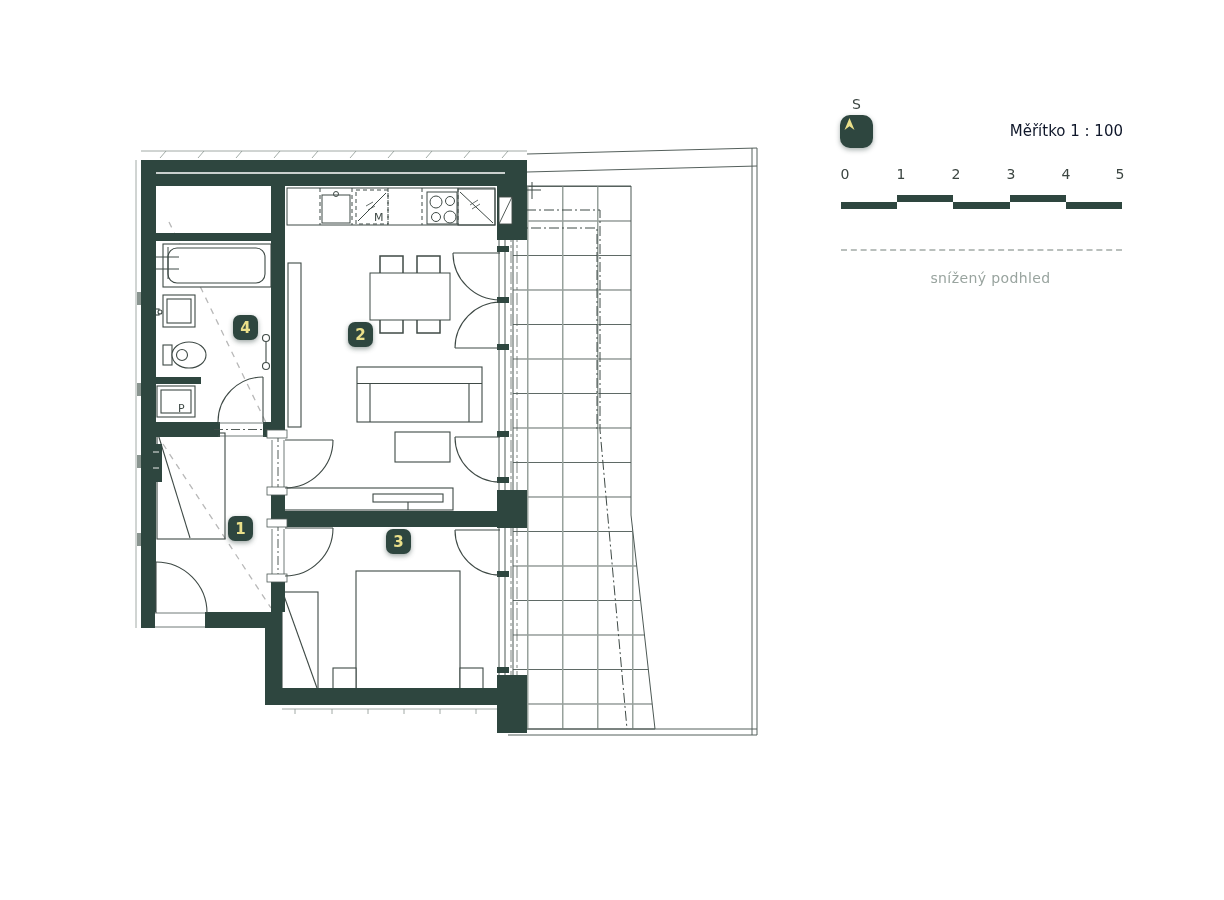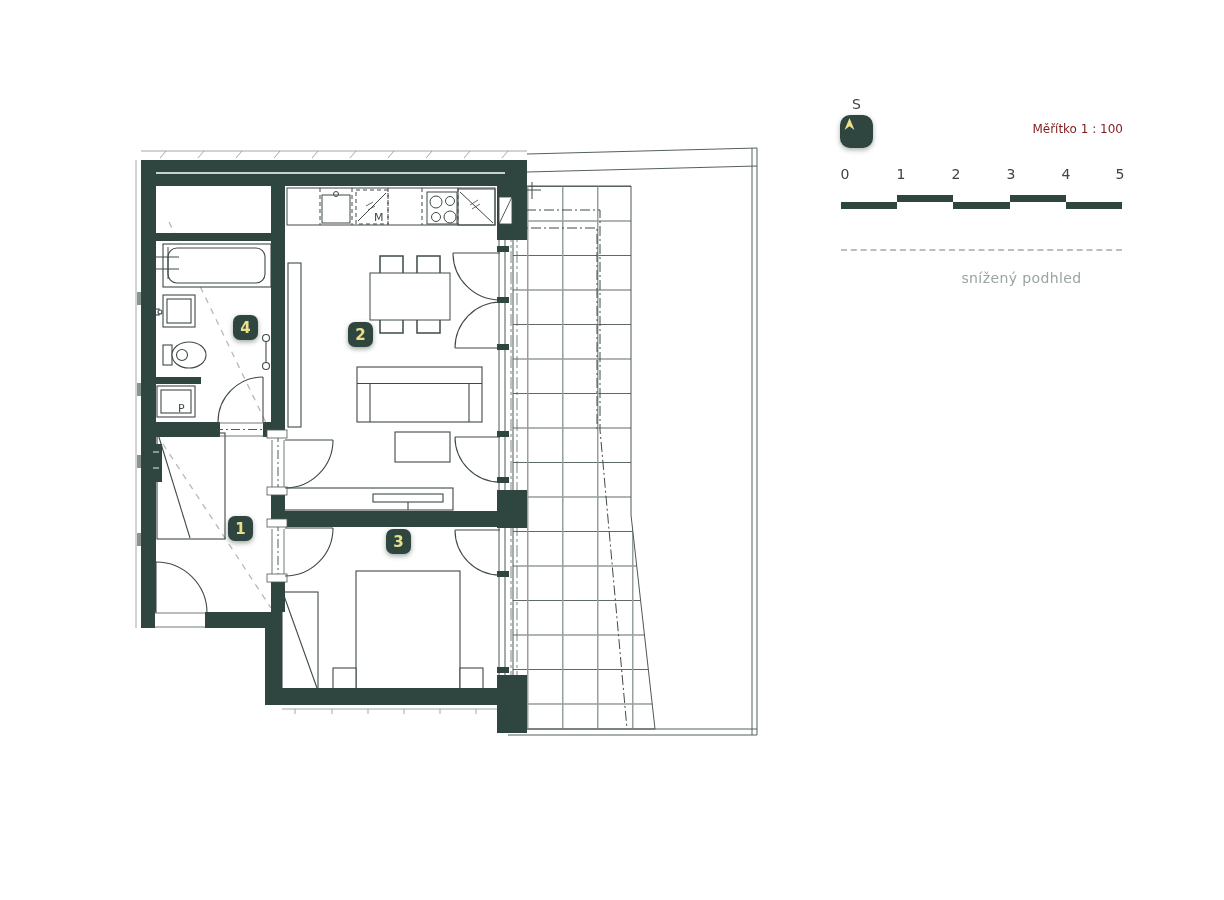--- a/index.html
+++ b/index.html
@@ -8,26 +8,26 @@
   svg{position:absolute;left:0;top:0;}
   
   .room-badge{position:absolute;width:25px;height:25px;border-radius:7px;background:#2e463f;
     color:#ebe08a;font-size:15px;font-weight:bold;display:flex;align-items:center;justify-content:center;
     box-shadow:0 2px 5px rgba(40,60,55,.45);}
   
   .north-label{position:absolute;left:840px;top:96px;width:33px;text-align:center;
     font-size:14px;color:#3b4541;}
   .north-box{position:absolute;left:840px;top:115px;width:33px;height:33px;border-radius:10px;
     background:#2e463f;display:flex;align-items:center;justify-content:center;box-shadow:0 2px 5px rgba(40,60,55,.4);}
-  .scale-text{position:absolute;right:101px;top:122px;font-size:12px;color:#7f1d1d;}
+  .scale-text{position:absolute;right:101px;top:122px;font-size:15px;color:#0f172a;}
   .scalebar{position:absolute;left:841px;top:163px;width:281px;height:50px;}
   .scalebar .tick{position:absolute;top:3px;transform:translateX(-50%);font-size:14px;color:#3b4541;}
   .scalebar .seg{position:absolute;height:7px;background:#2e463f;}
   .dash-sep{position:absolute;left:841px;top:249px;width:281px;border-top:2px dashed #b9bfbc;}
-  .lowered{position:absolute;left:881px;top:270px;width:281px;text-align:center;
+  .lowered{position:absolute;left:850px;top:270px;width:281px;text-align:center;
     font-size:14px;color:#99a49f;letter-spacing:.4px;}
 </style>
 </head>
 <body>
 
 <div class="stage">
 
 <svg width="1224" height="900" viewBox="0 0 1224 900">
   <defs>
     <pattern id="tiles" patternUnits="userSpaceOnUse" x="492" y="186" width="35" height="34.5">

